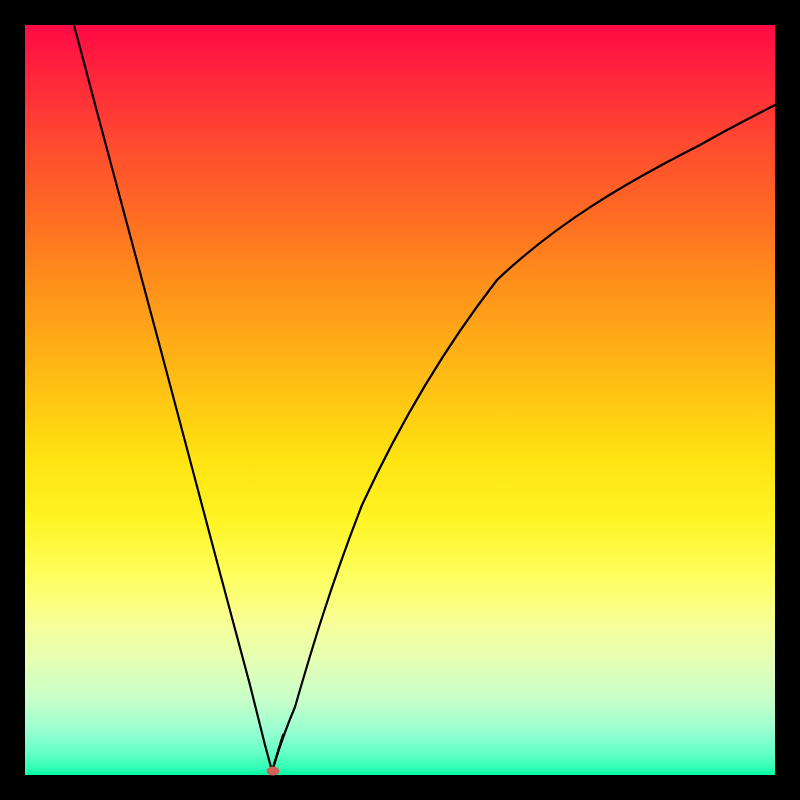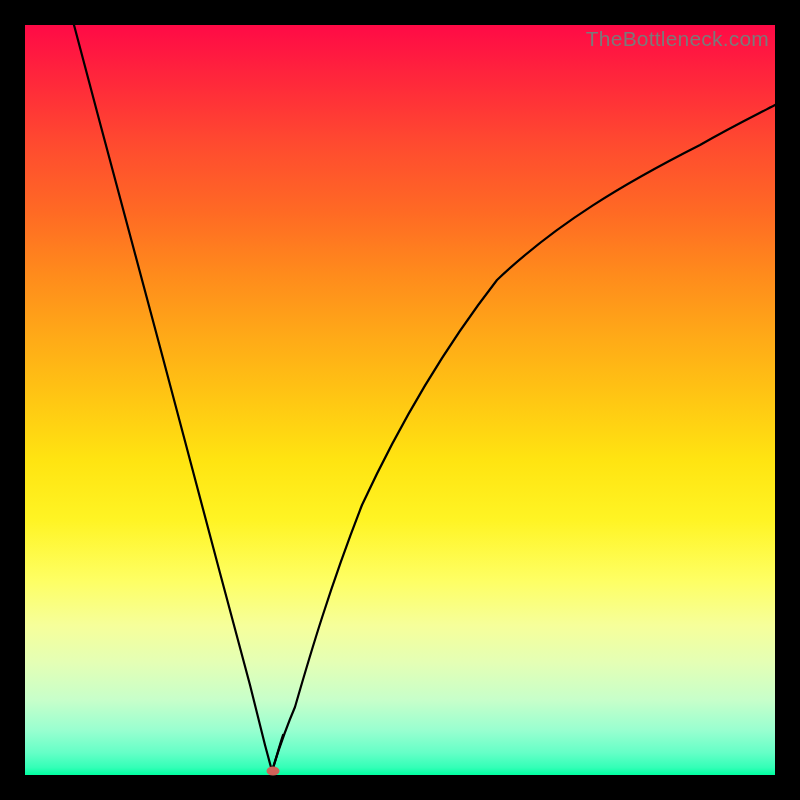--- a/index.html
+++ b/index.html
@@ -60,21 +60,20 @@
     border-radius: 50%;
     transform: translate(-50%, -50%);
   }
 </style>
 </head>
 <body>
 
 <div class="frame">
   <div class="plot-area">
 
-    <div class="watermark">TheBottleneck.com</div>
 
     <svg class="curve" viewBox="0 0 750 750" preserveAspectRatio="none">
       <path d="M 49 0
                L 75 98
                L 105 210
                L 135 322
                L 165 435
                L 195 548
                L 225 660
                L 240 720

